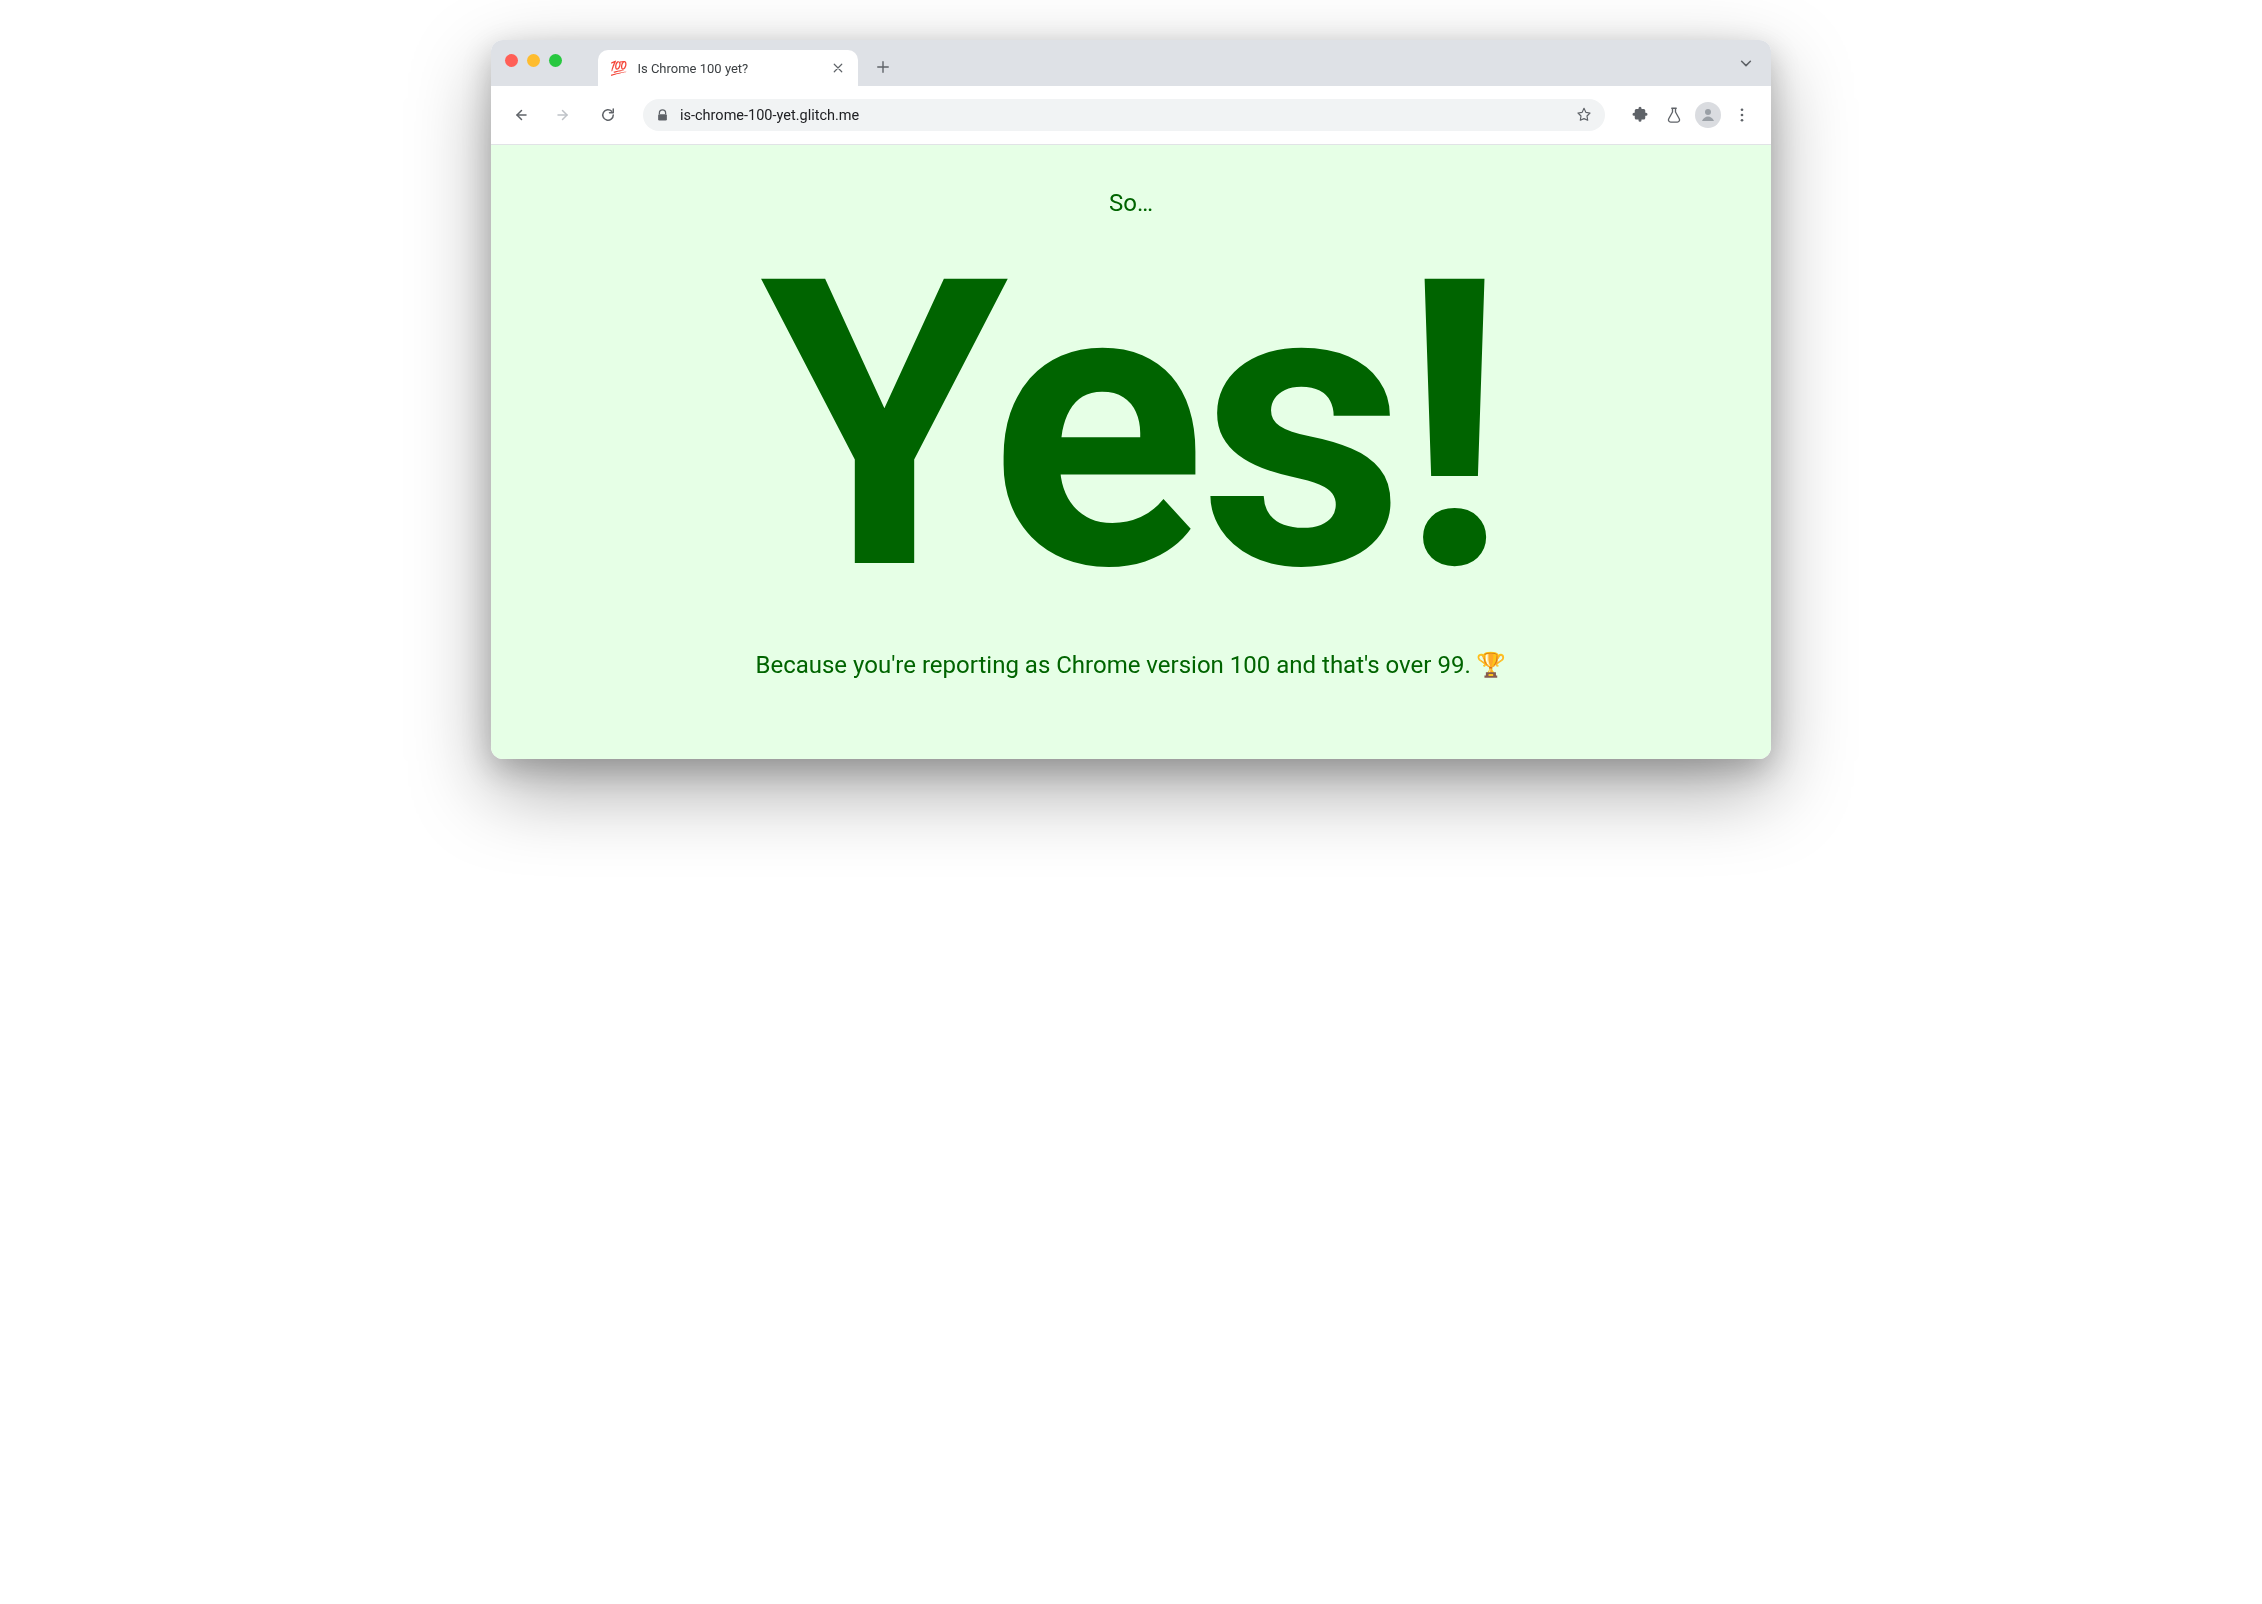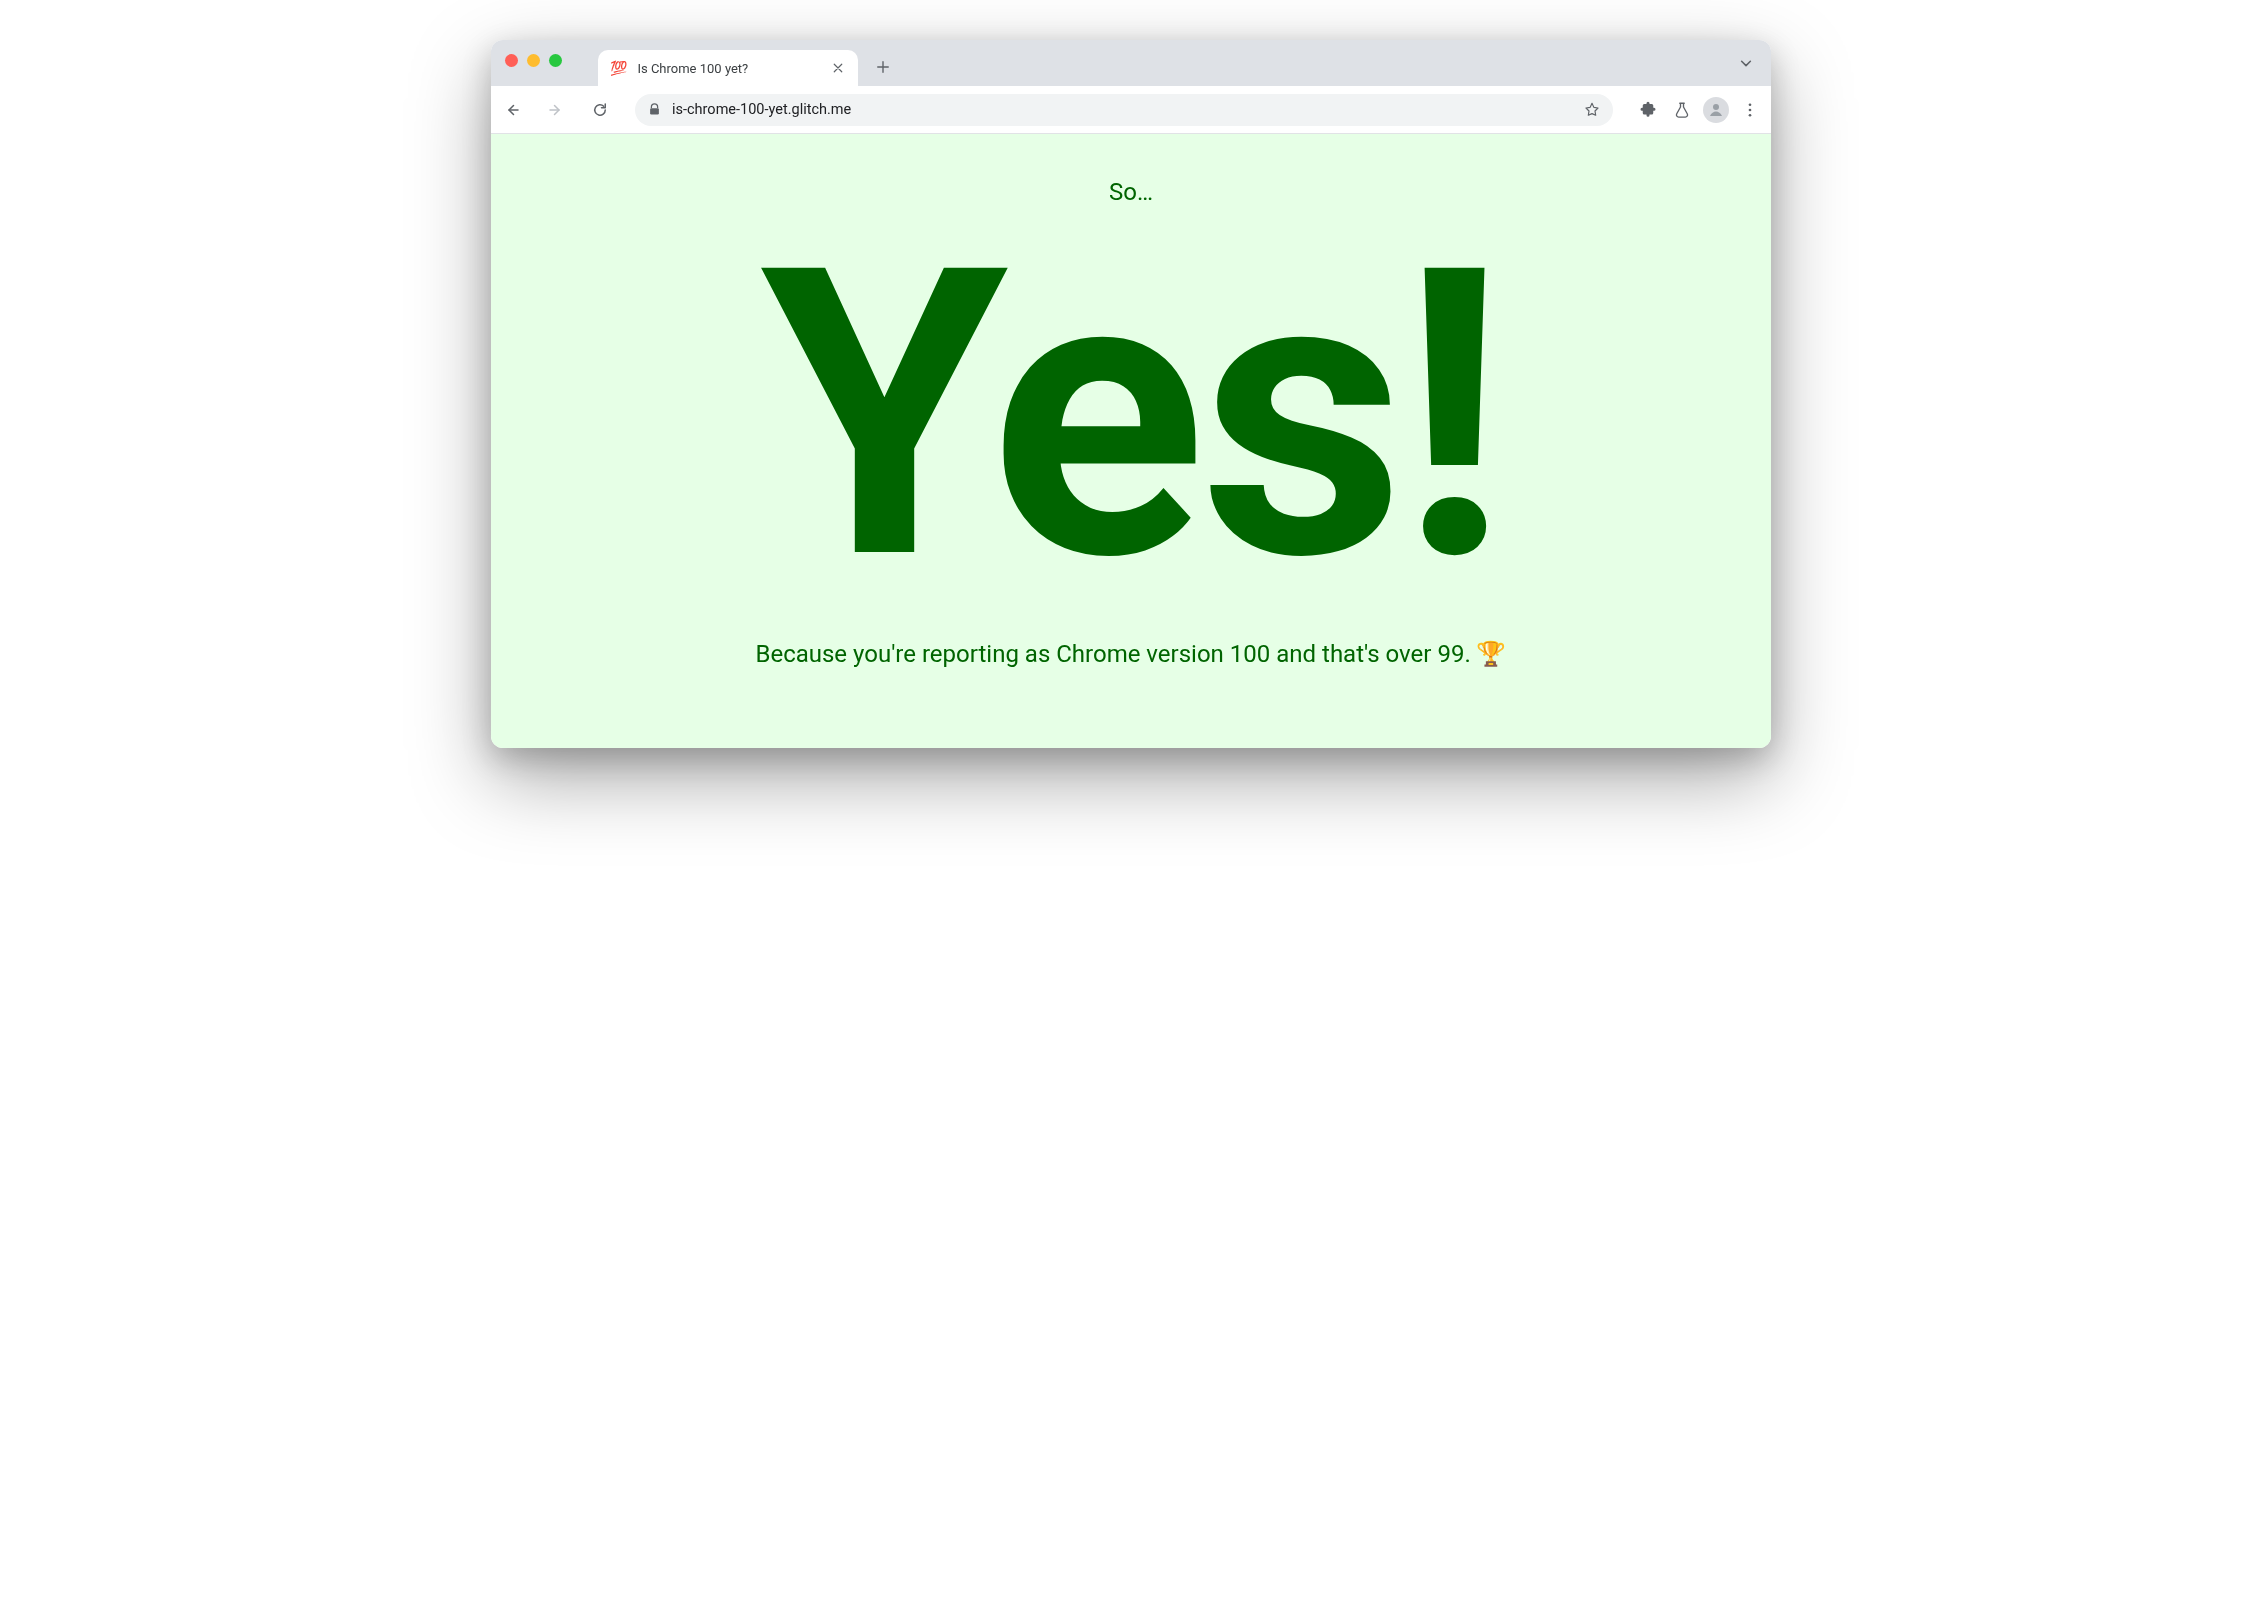--- a/index.html
+++ b/index.html
@@ -70,24 +70,24 @@
       display:flex; align-items:center; justify-content:center;
       color:#5f6368; font-size: 20px; border-radius:50%;
     }
     .chev-down {
       position:absolute; right:16px; top:14px; color:#5f6368;
       width:18px; height:18px; display:flex; align-items:center; justify-content:center;
     }
     
     .toolbar {
       background: #fff;
-      height: 48px;
+      height: 59px;
       display:flex;
       align-items:center;
-      padding: 0 6px;
+      padding: 0 14px;
       gap: 14px;
       border-bottom: 1px solid #e1e3e6;
     }
     .nav-btn {
       width: 30px; height: 30px; border-radius: 50%;
       display:flex; align-items:center; justify-content:center;
       color:#5f6368;
     }
     .nav-btn.disabled { color:#bfc2c7; }
     .nav-btn svg { width:18px; height:18px; }

